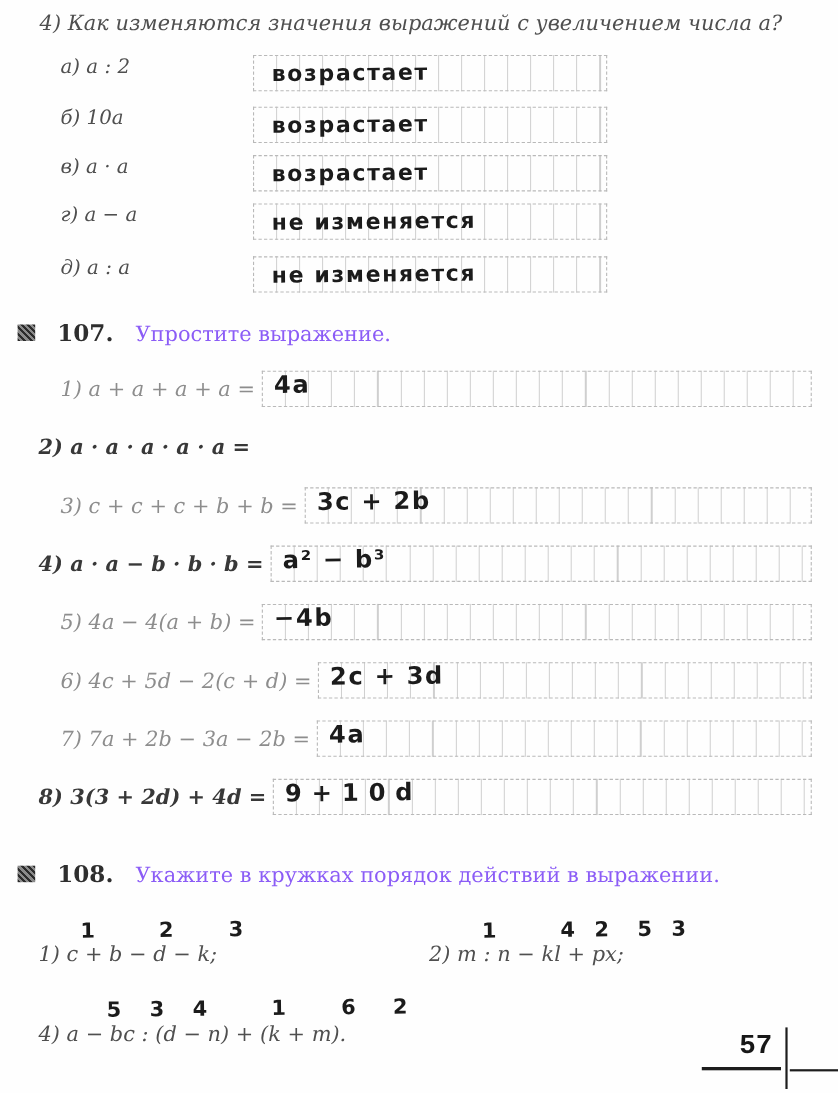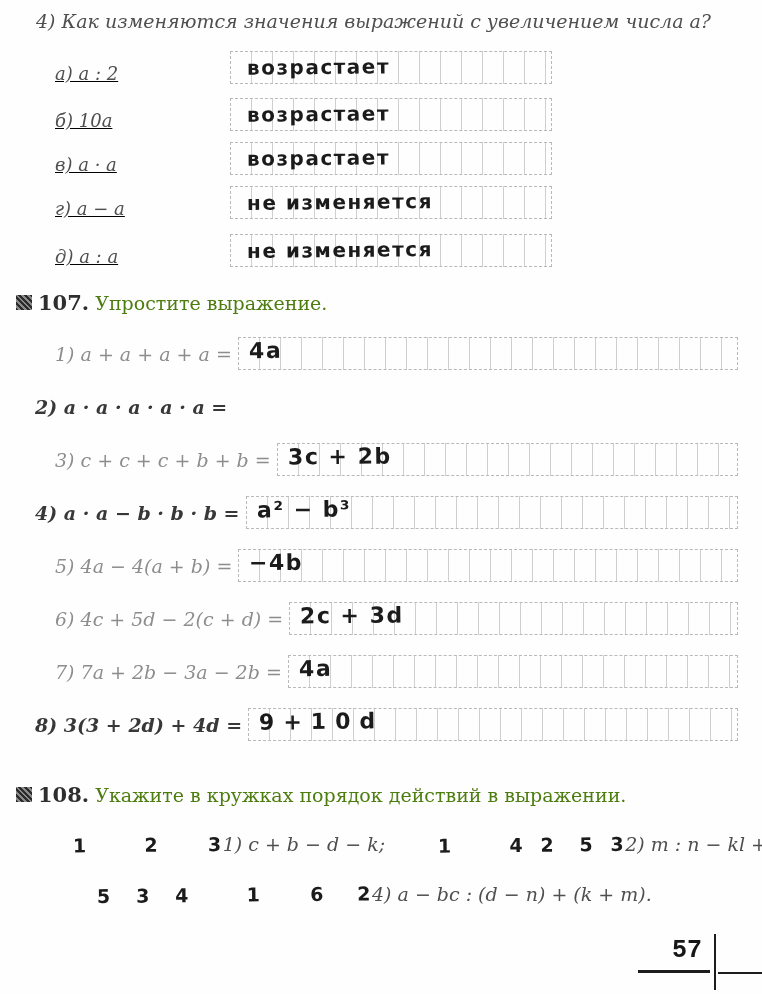--- a/index.html
+++ b/index.html
@@ -10,54 +10,54 @@
   .print{color:#4f4f4f;}
   .faint{color:#8d8d8d;margin-left:20px;}
   .darker{color:#383838;font-weight:bold;}
   .ital{font-style:italic;}
   .hand{
     font-family:"DejaVu Sans", sans-serif;font-weight:700;color:#1b1b1b;
     letter-spacing:1.5px;transform:rotate(-0.6deg);display:inline-block;
   }
   
   .t4-title{position:absolute;left:36px;top:10px;font-size:19px;}
-  .t4-row{position:absolute;left:55px;display:flex;align-items:flex-end;height:34px;text-decoration:underline;}
+  .t4-row{position:absolute;left:55px;display:flex;align-items:flex-start;height:34px;}
   .t4-label{width:175px;font-size:18px;}
   .strip{
     position:relative;height:31px;
     border:1px dashed #b9b9b9;
     background-image:repeating-linear-gradient(to right, transparent 0, transparent 20px, #cfcfcf 20px, #cfcfcf 21px);
   }
   .t4-strip{width:320px;}
   .t4-row .hand{position:absolute;left:16px;top:3px;font-size:20px;}
   .r0{top:50px;}.r1{top:97px;}.r2{top:141px;}.r3{top:185px;}.r4{top:233px;}
   
-  .task-header{position:absolute;left:16px;display:flex;align-items:baseline;gap:6px;}
+  .task-header{position:absolute;left:16px;display:flex;align-items:baseline;gap:20px;}
   .h107{top:290px;}
   .h108{top:782px;}
   .marker{
     width:16px;height:15px;align-self:center;
     background:repeating-linear-gradient(45deg,#2b2b2b 0 2px,#8a8a8a 2px 4px);
     display:inline-block;flex:0 0 auto;
   }
   .task-num{font-size:21px;font-weight:bold;color:#2e2e2e;}
-  .task-title{font-size:19px;color:#4d7c0f;}
+  .task-title{font-size:19px;color:#8b5cf6;}
   
   .t107-rows{position:absolute;top:338px;left:35px;right:24px;}
   .t107-row{display:flex;align-items:center;height:31px;margin-bottom:22px;}
   .t107-expr{font-size:19px;white-space:nowrap;padding-right:6px;}
   .t107-row .strip{flex:1;}
   .t107-row .hand{position:absolute;left:10px;top:0px;font-size:22px;}
   .wide-letters{letter-spacing:9px;}
   
   .t108-grid{
     position:absolute;top:833px;left:35px;right:10px;
     display:grid;grid-template-columns:355px 1fr;row-gap:26px;
   }
-  .t108-item{display:flex;flex-direction:row;}
+  .t108-item{display:flex;flex-direction:column;}
   .nums{font-size:19px;white-space:pre;height:24px;line-height:24px;}
   .t108-expr{font-size:19px;white-space:pre;}
   .p1 .nums{padding-left:38px;}
   .p3 .nums{padding-left:30px;}
   .p2 .nums{padding-left:48px;}
   .p4 .nums{padding-left:62px;}
   
   .pagenum-wrap{position:absolute;left:638px;top:934px;width:122px;height:58px;}
   .pagenum{
     position:absolute;left:34px;top:2px;font-size:25px;font-weight:bold;color:#171717;

